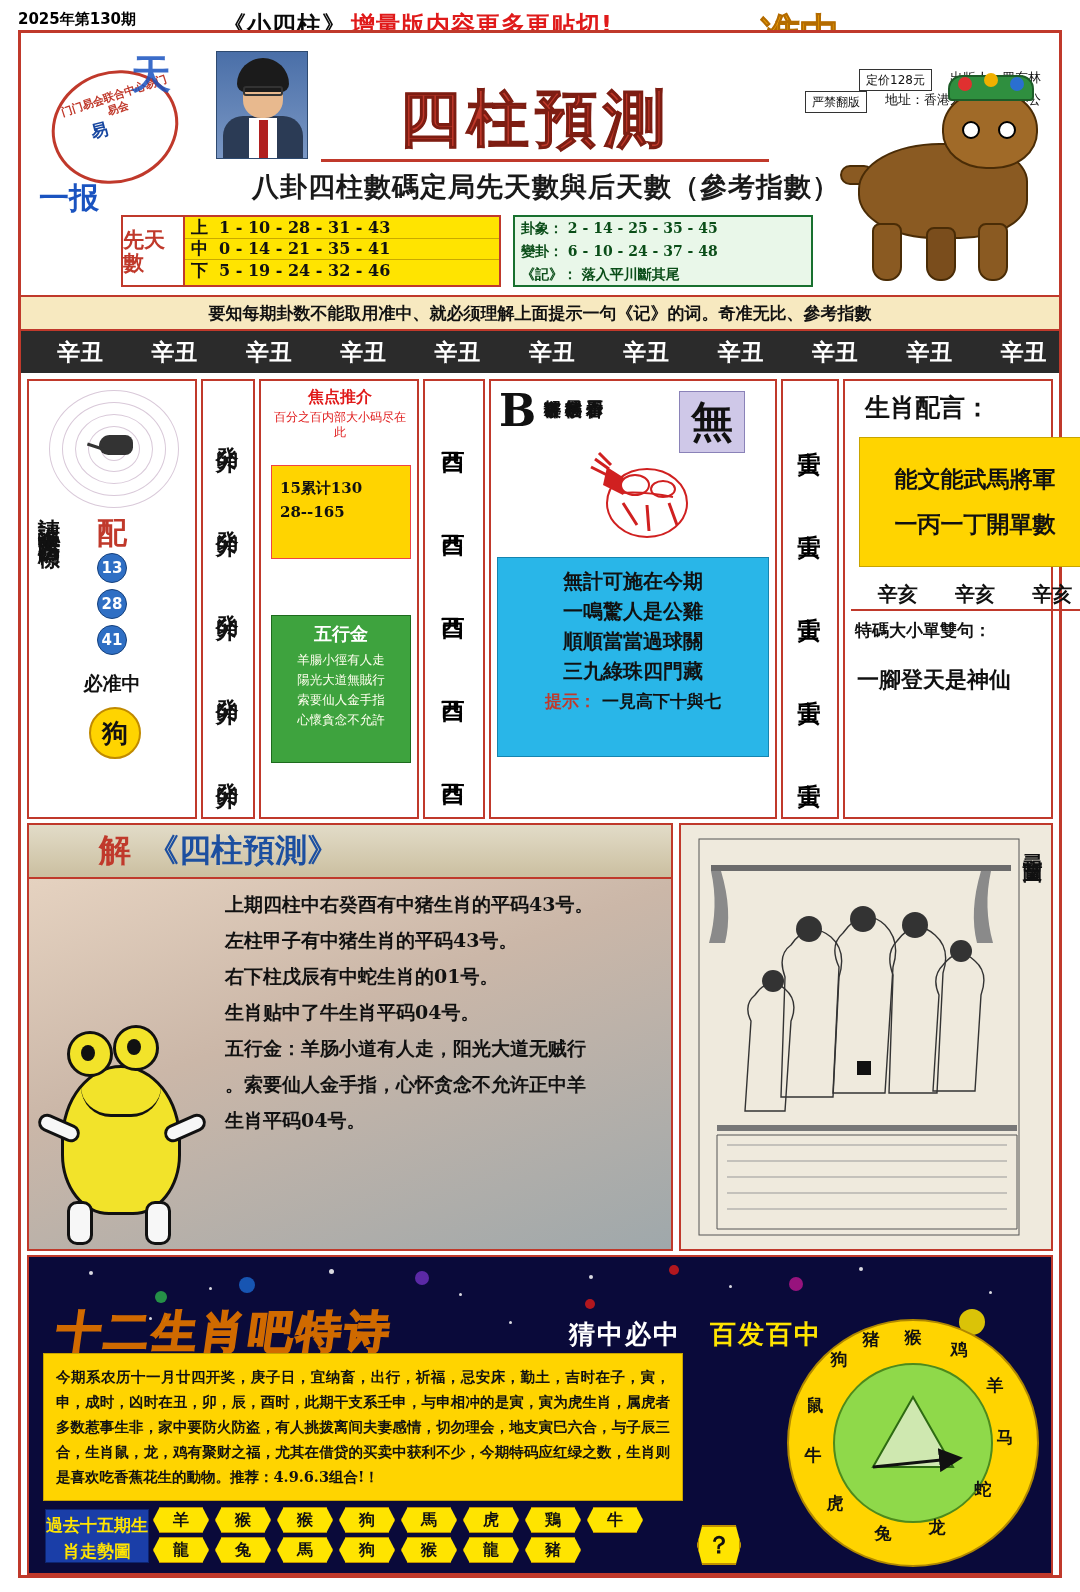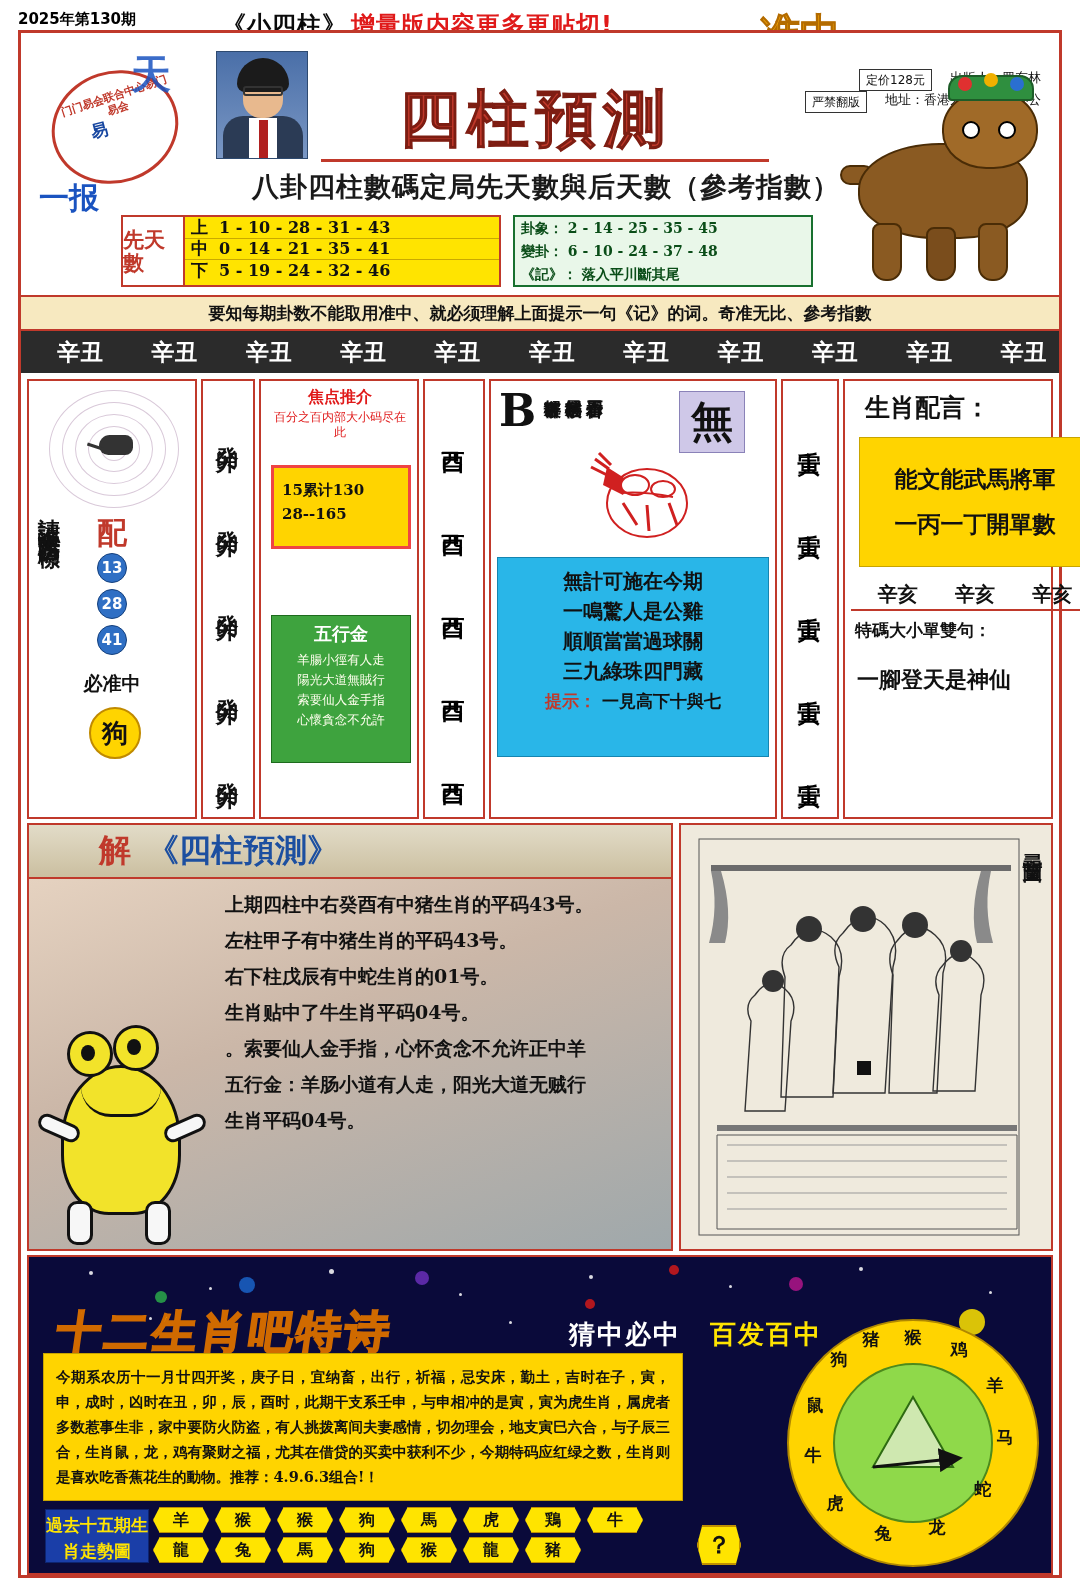--- a/index.html
+++ b/index.html
@@ -187,22 +187,22 @@
   .c2 .gz { writing-mode:vertical-rl; font-size:23px; font-weight:bold; color:#111; letter-spacing:2px;
     font-family:"DejaVu Serif","Liberation Serif",serif;}
 
   .c3 { width:160px; }
   .focus { position:absolute; left:8px; top:6px; width:142px; text-align:center;}
   .focus .t { font-size:16px; font-weight:bold; color:#e01a1a;
     font-family:"DejaVu Serif","Liberation Serif",serif;}
   .focus .s { font-size:12px; color:#e01a1a; line-height:15px; margin-top:2px;
     font-family:"DejaVu Serif","Liberation Serif",serif;}
   .yellowbox {
-    position:absolute; left:10px; top:84px; width:140px; height:84px;
-    background:#ffd400; border:3px solid #ef4444; padding:10px 8px;
+    position:absolute; left:10px; top:84px; width:140px; height:94px;
+    background:#ffd400; border:1px solid #ef4444; padding:10px 8px;
     font-size:15px; font-weight:bold; color:#111; line-height:24px;
     font-family:"DejaVu Serif","Liberation Serif",serif;
   }
   .greenbox {
     position:absolute; left:10px; top:234px; width:140px; height:148px;
     background:#3ea33e; border:1px solid #1d6b1d; padding:6px 6px;
     color:#fff; text-align:center;
   }
   .greenbox .gt { font-size:18px; font-weight:bold; margin-bottom:4px;
     font-family:"DejaVu Serif","Liberation Serif",serif;}
@@ -582,22 +582,22 @@
       <div class="bg"></div>
       <div class="bar">
         <span class="j1">解</span>
         <span class="j2">《四柱預測》</span>
       </div>
       <div class="txt">
         <p>上期四柱中右癸酉有中猪生肖的平码43号。</p>
         <p>左柱甲子有中猪生肖的平码43号。</p>
         <p>右下柱戊辰有中蛇生肖的01号。</p>
         <p>生肖贴中了牛生肖平码04号。</p>
+        <p>五行金：羊肠小道有人走，阳光大道无贼行</p>
         <p>。索要仙人金手指，心怀贪念不允许正中羊</p>
-        <p>五行金：羊肠小道有人走，阳光大道无贼行</p>
         <p>生肖平码04号。</p>
       </div>
       <div class="frog">
         <div class="b"></div>
           <div class="a1"></div>
           <div class="a2"></div>
         <div class="l1"></div>
           <div class="l2"></div>
         <div class="e1"></div>
           <div class="e2"></div>

